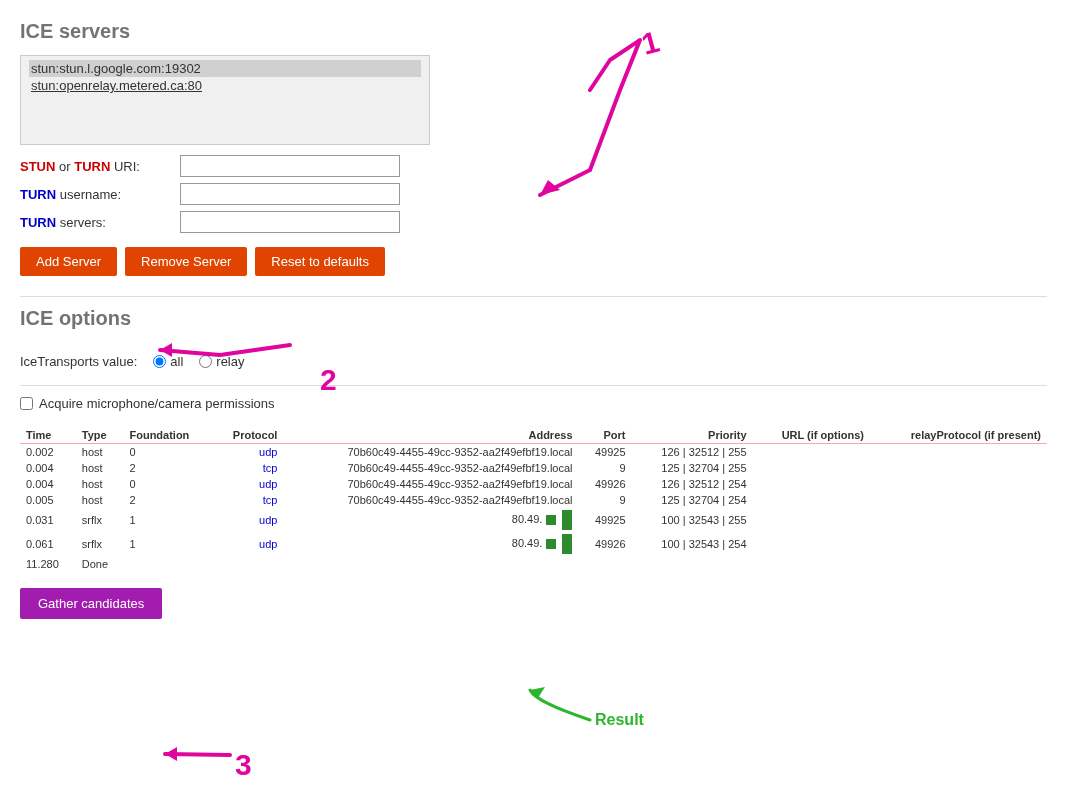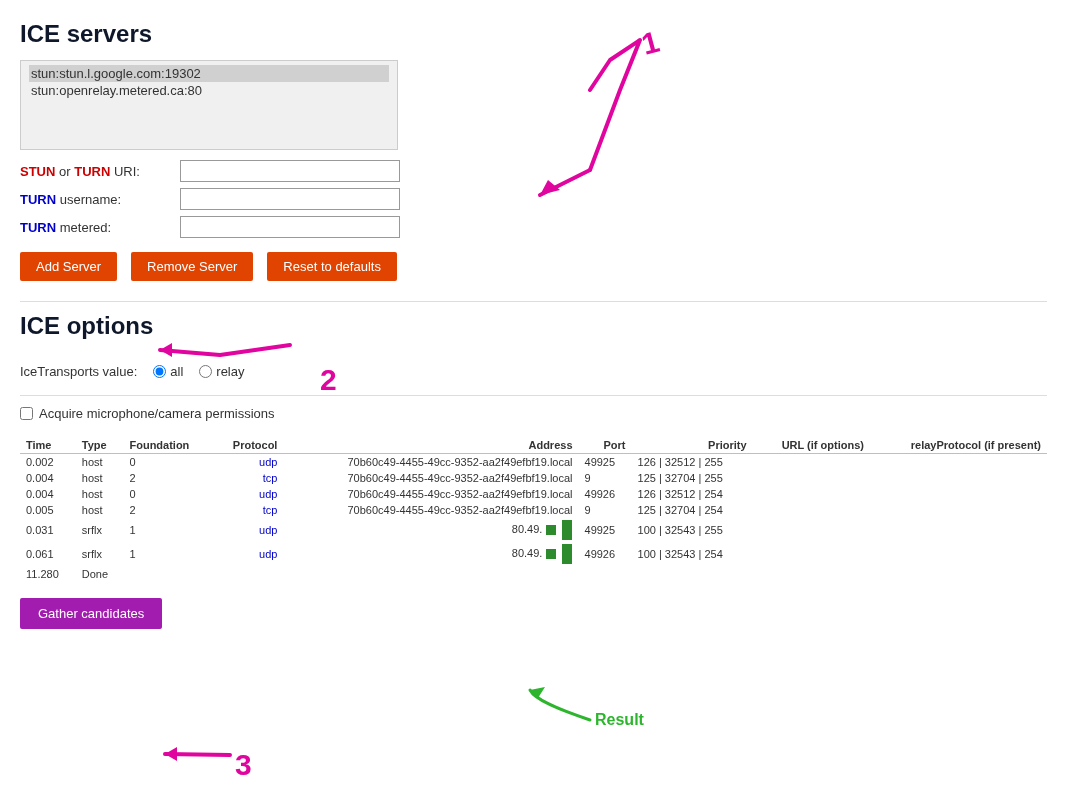--- a/index.html
+++ b/index.html
@@ -4,45 +4,46 @@
   <style>
     * { box-sizing: border-box; margin: 0; padding: 0; }
     body {
       font-family: Arial, sans-serif;
       font-size: 14px;
       background: #fff;
       color: #333;
       padding: 20px;
     }
     h2 {
-      font-size: 24px;
+      font-size: 20px;
       font-weight: bold;
       margin-bottom: 12px;
-      color: #0f172a;
+      color: #737373;
     }
     .section { margin-bottom: 20px; }
     .server-list {
-      width: 378px;
+      width: 410px;
       height: 90px;
       border: 1px solid #ccc;
       padding: 4px 8px;
       font-size: 13px;
       background: #f0f0f0;
       display: block;
       overflow-y: auto;
       margin-bottom: 10px;
     }
     .server-list .selected-line {
       background: #d0d0d0;
       display: block;
       padding: 1px 2px;
     }
     .server-list .normal-line {
       display: block;
       padding: 1px 2px;
+      text-decoration: underline;
     }
     .form-row {
       display: flex;
       align-items: center;
       margin-bottom: 6px;
     }
     .form-label {
       width: 160px;
       font-size: 13px;
     }
@@ -50,21 +51,21 @@
     .form-label .highlight-turn { color: #0000cc; font-weight: bold; }
     .form-input {
       width: 220px;
       height: 22px;
       border: 1px solid #999;
       padding: 2px 4px;
       font-size: 13px;
     }
     .button-row {
       display: flex;
-      gap: 14px;
+      gap: 8px;
       margin-top: 14px;
       margin-bottom: 14px;
     }
     .btn-orange {
       background-color: #e04400;
       color: #fff;
       border: none;
       padding: 7px 16px;
       font-size: 13px;
       cursor: pointer;
@@ -107,21 +108,21 @@
     }
     .candidates-table th {
       text-align: right;
       padding: 2px 6px;
       font-weight: bold;
       color: #333;
       border-bottom: 1px solid #fca5a5;
     }
     .candidates-table th.left { text-align: left; }
     .candidates-table td {
-      text-align: left;
+      text-align: right;
       padding: 2px 6px;
       color: #333;
     }
     .candidates-table td.left { text-align: left; }
     .candidates-table td.blue { color: #0000cc; }
     .green-bar {
       display: inline-block;
       background: #2d8a2d;
       width: 10px;
       height: 14px;
@@ -168,21 +169,21 @@
       <label class="form-label">
         <span class="highlight-turn">TURN</span>
         <span> username:</span>
       </label>
       <input type="text" class="form-input" value="" style="">
     </div>
 
     <div class="form-row">
       <label class="form-label">
         <span class="highlight-turn">TURN</span>
-        <span> metered:</span>
+        <span> servers:</span>
       </label>
       <input type="password" class="form-input" value="" style="">
     </div>
 
     <div class="button-row">
       <button class="btn-orange">Add Server</button>
       <button class="btn-orange">Remove Server</button>
       <button class="btn-orange">Reset to defaults</button>
     </div>
   </div>

